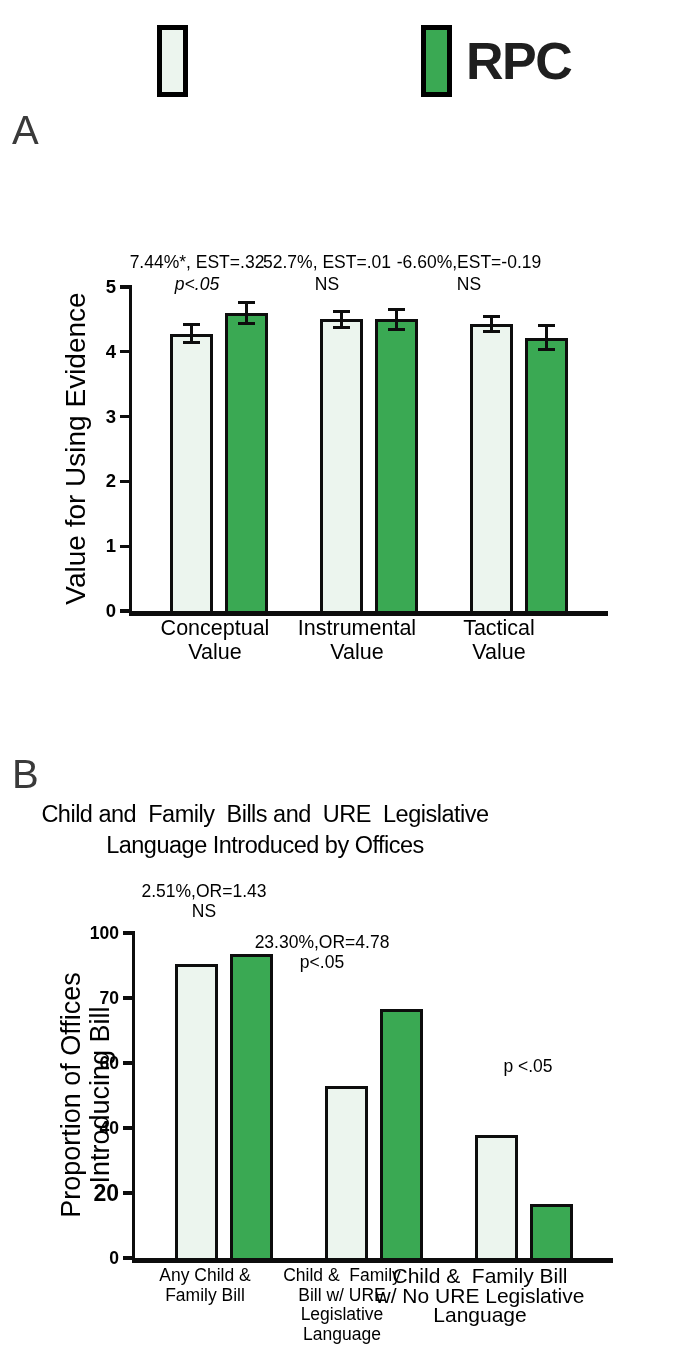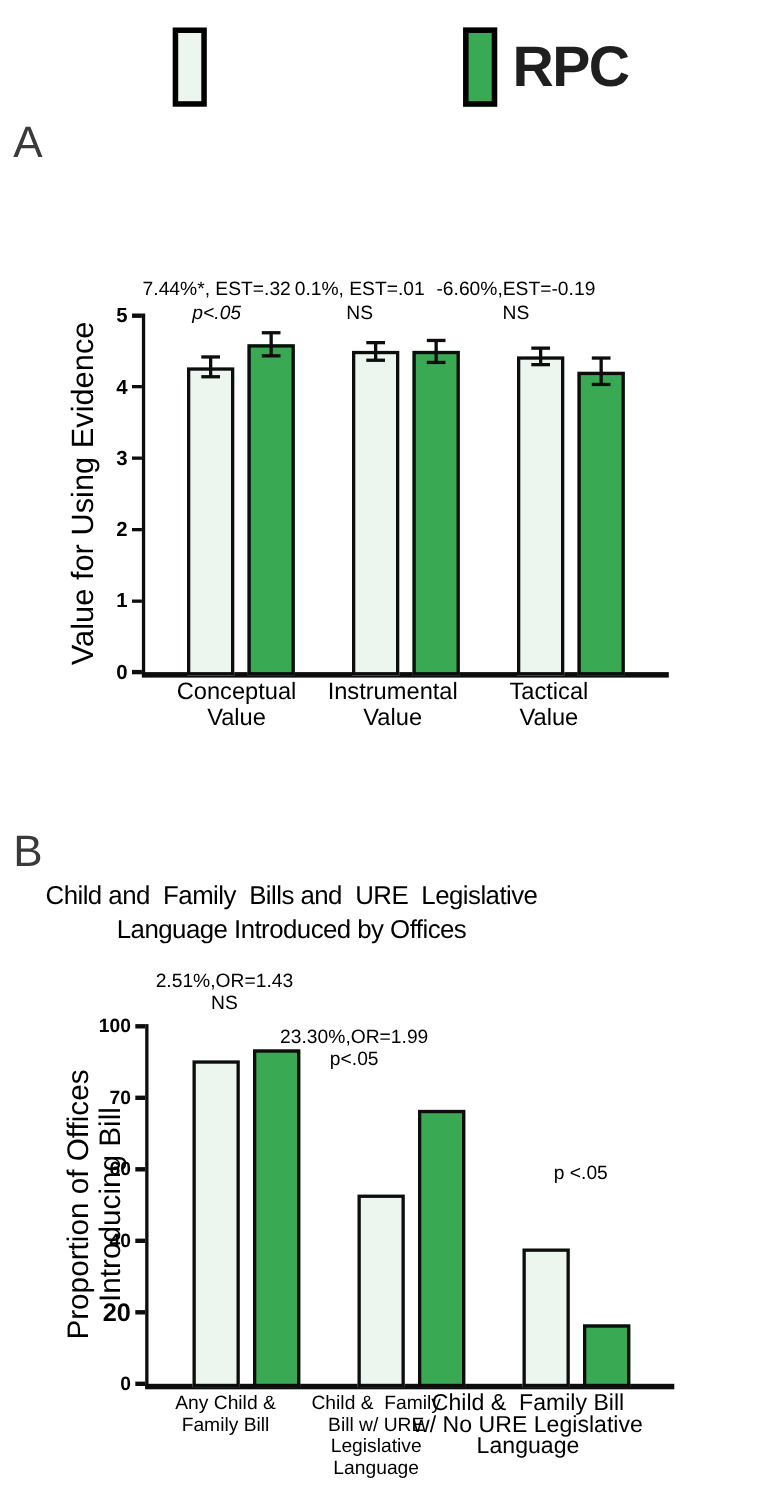--- a/index.html
+++ b/index.html
@@ -68,21 +68,21 @@
       <div class="cat" style="left: 100px; top: 616px; width: 230px; font-size: 21.5px; line-height: 24px; position: absolute;">Conceptual
 Value</div>
       <div class="bar" style="left: 320px; top: 319.4px; width: 43px; height: 294.6px; background: rgb(236, 245, 238); position: absolute;"></div>
       <div class="err" style="left: 340px; top: 311.624px; width: 3px; height: 15.552px; position: absolute;"></div>
       <div class="err" style="left: 333px; top: 310.024px; width: 17px; height: 3.2px; position: absolute;"></div>
       <div class="err" style="left: 333px; top: 325.576px; width: 17px; height: 3.2px; position: absolute;"></div>
       <div class="bar" style="left: 375px; top: 319.4px; width: 43px; height: 294.6px; background: rgb(58, 169, 83); position: absolute;"></div>
       <div class="err" style="left: 395px; top: 309.68px; width: 3px; height: 19.44px; position: absolute;"></div>
       <div class="err" style="left: 388px; top: 308.08px; width: 17px; height: 3.2px; position: absolute;"></div>
       <div class="err" style="left: 388px; top: 327.52px; width: 17px; height: 3.2px; position: absolute;"></div>
-      <div class="ann" style="left: 212px; top: 251px; width: 230px; line-height: 22px; position: absolute;"><div>0.1%, EST=.01</div><div>NS</div></div>
+      <div class="ann" style="left: 212px; top: 251px; width: 230px; line-height: 22px; position: absolute;"><div>52.7%, EST=.01</div><div>NS</div></div>
       <div class="cat" style="left: 242px; top: 616px; width: 230px; font-size: 21.5px; line-height: 24px; position: absolute;">Instrumental
 Value</div>
       <div class="bar" style="left: 470px; top: 323.936px; width: 43px; height: 290.064px; background: rgb(236, 245, 238); position: absolute;"></div>
       <div class="err" style="left: 490px; top: 316.16px; width: 3px; height: 15.552px; position: absolute;"></div>
       <div class="err" style="left: 483px; top: 314.56px; width: 17px; height: 3.2px; position: absolute;"></div>
       <div class="err" style="left: 483px; top: 330.112px; width: 17px; height: 3.2px; position: absolute;"></div>
       <div class="bar" style="left: 525px; top: 337.544px; width: 43px; height: 276.456px; background: rgb(58, 169, 83); position: absolute;"></div>
       <div class="err" style="left: 545px; top: 325.88px; width: 3px; height: 23.328px; position: absolute;"></div>
       <div class="err" style="left: 538px; top: 324.28px; width: 17px; height: 3.2px; position: absolute;"></div>
       <div class="err" style="left: 538px; top: 347.608px; width: 17px; height: 3.2px; position: absolute;"></div>
@@ -111,21 +111,21 @@
       <div class="ticklab" style="left: 73px; top: 998px; width: 46px; font-size: 17.5px; position: absolute;">70</div>
       <div class="ax" style="left: 123px; top: 931.4px; width: 9px; height: 3.2px; position: absolute;"></div>
       <div class="ticklab" style="left: 73px; top: 933px; width: 46px; font-size: 17.5px; position: absolute;">100</div>
       <div class="bar" style="left: 175px; top: 963.55px; width: 43px; height: 297.45px; background: rgb(236, 245, 238); position: absolute;"></div>
       <div class="bar" style="left: 230px; top: 954.45px; width: 43px; height: 306.55px; background: rgb(58, 169, 83); position: absolute;"></div>
       <div class="ann" style="left: 89px; top: 881px; width: 230px; line-height: 20px; position: absolute;"><div>2.51%,OR=1.43</div><div>NS</div></div>
       <div class="cat" style="left: 90px; top: 1266px; width: 230px; font-size: 17.5px; line-height: 19.5px; position: absolute;">Any Child &amp;
 Family Bill</div>
       <div class="bar" style="left: 325px; top: 1086.08px; width: 43px; height: 174.925px; background: rgb(236, 245, 238); position: absolute;"></div>
       <div class="bar" style="left: 380px; top: 1008.73px; width: 43px; height: 252.275px; background: rgb(58, 169, 83); position: absolute;"></div>
-      <div class="ann" style="left: 207px; top: 932px; width: 230px; line-height: 20px; position: absolute;"><div>23.30%,OR=1.99</div><div>p&lt;.05</div></div>
+      <div class="ann" style="left: 207px; top: 932px; width: 230px; line-height: 20px; position: absolute;"><div>23.30%,OR=4.78</div><div>p&lt;.05</div></div>
       <div class="cat" style="left: 227px; top: 1266px; width: 230px; font-size: 17.5px; line-height: 19.5px; position: absolute;">Child &amp;  Family
 Bill w/ URE
 Legislative
 Language</div>
       <div class="bar" style="left: 475px; top: 1135.15px; width: 43px; height: 125.85px; background: rgb(236, 245, 238); position: absolute;"></div>
       <div class="bar" style="left: 530px; top: 1204.38px; width: 43px; height: 56.625px; background: rgb(58, 169, 83); position: absolute;"></div>
       <div class="ann" style="left: 413px; top: 1056px; width: 230px; line-height: 20px; position: absolute;"><div>p &lt;.05</div></div>
       <div class="cat" style="left: 365px; top: 1266px; width: 230px; font-size: 21px; line-height: 19.5px; position: absolute;">Child &amp;  Family Bill
 w/ No URE Legislative
 Language</div>

